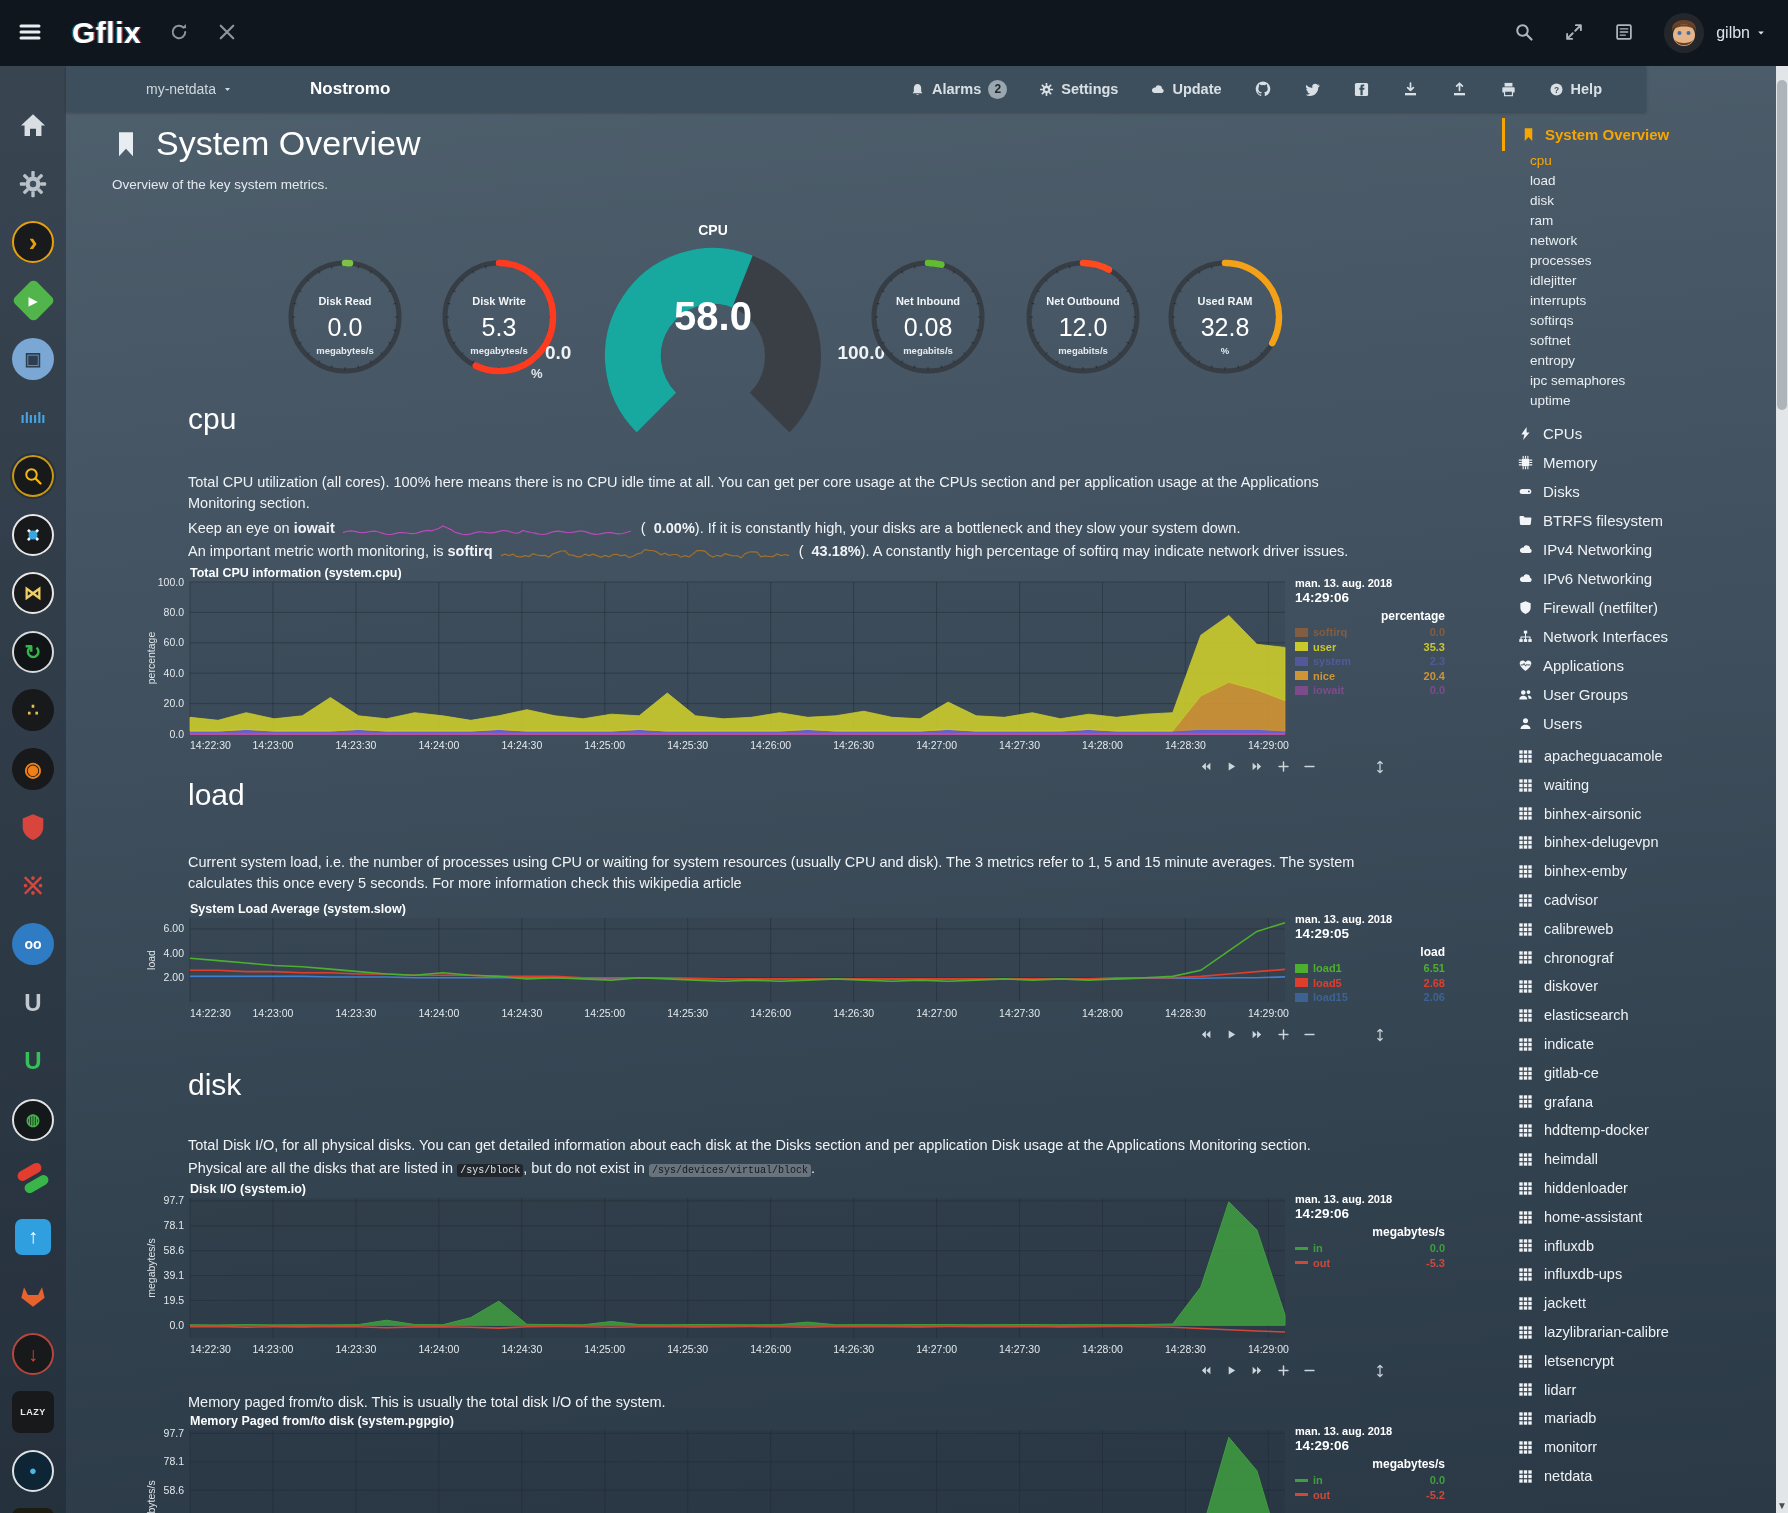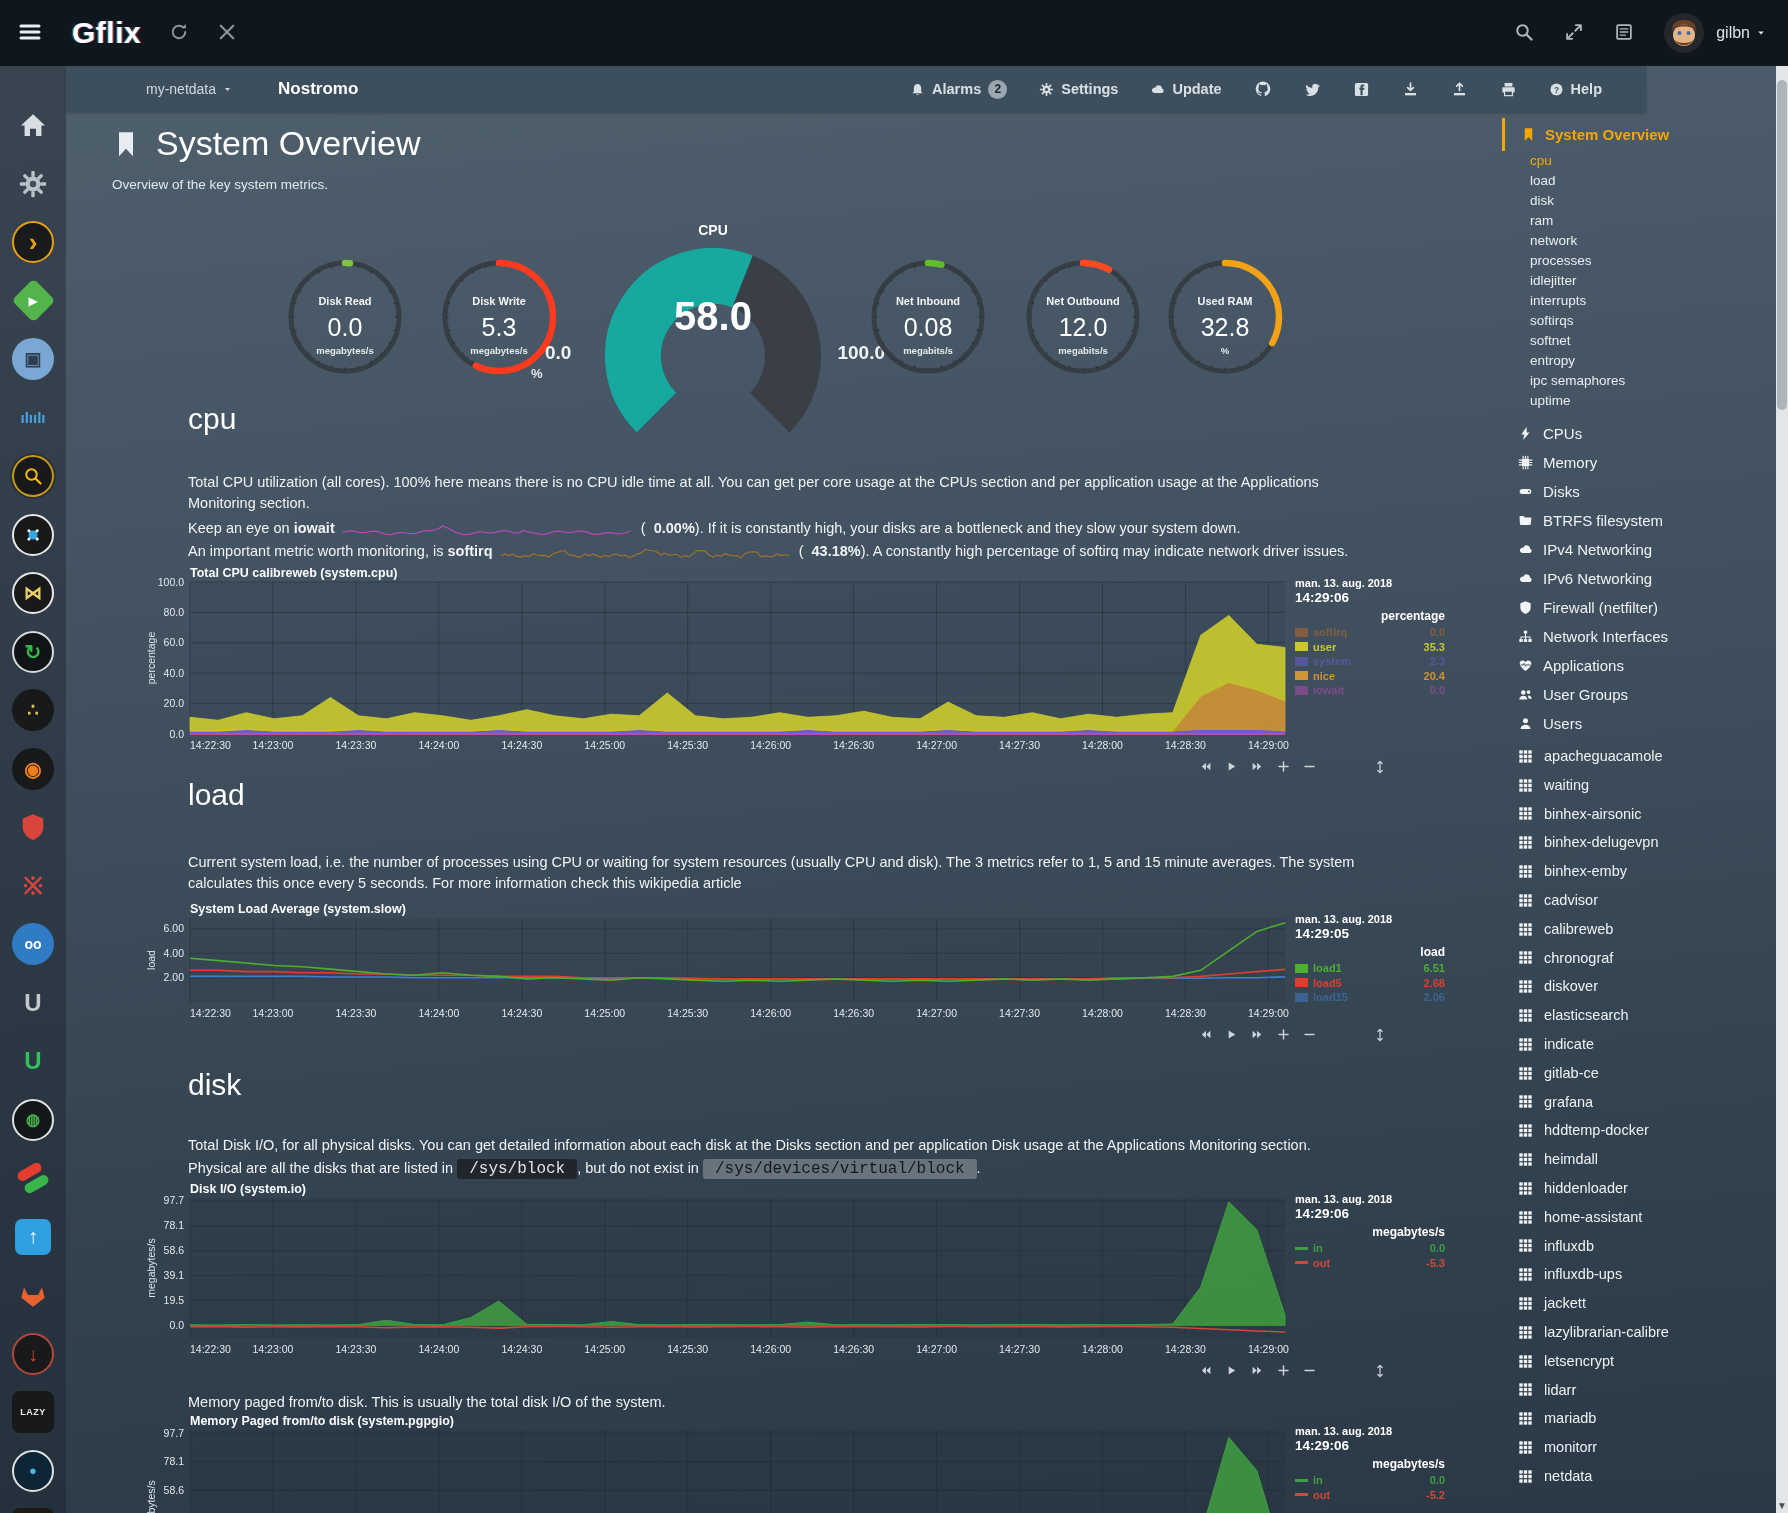--- a/index.html
+++ b/index.html
@@ -14,21 +14,21 @@
   .tb-ic{color:#8d969e;font-size:20px;margin-left:28px;cursor:pointer;}
   #topbar-right{margin-left:auto;display:flex;align-items:center;margin-right:22px;}
   #topbar-right .tb-ic{margin-left:0;margin-right:30px;color:#aeb6bd;}
   #avatar{width:40px;height:40px;border-radius:50%;background:#23262b;overflow:hidden;margin-right:12px;flex:none;}
   #username{font-size:16px;color:#dde3e8;display:flex;align-items:center;gap:6px;cursor:pointer;}
   
   #left-rail{position:absolute;left:0;top:66px;width:66px;height:1447px;background:rgba(26,34,43,.42);padding-top:30px;z-index:20;}
   .rail-item{height:58.5px;display:flex;align-items:center;justify-content:center;cursor:pointer;}
   .chip{width:42px;height:42px;border-radius:50%;display:flex;align-items:center;justify-content:center;position:relative;}
   
-  #nd-nav{position:absolute;left:66px;top:66px;width:1580px;height:46px;background:#3d4f5d;display:flex;align-items:center;z-index:25;box-shadow:0 1px 3px rgba(0,0,0,.25);}
+  #nd-nav{position:absolute;left:66px;top:66px;width:1580px;height:46px;background:#3d4f5d;display:flex;align-items:center;z-index:25;box-shadow:0 1px 3px rgba(0,0,0,.25);gap:32px;}
   #nd-registry{margin-left:80px;font-size:14px;color:#cfd8de;display:flex;align-items:center;gap:7px;cursor:pointer;}
   #nd-host{margin-left:46px;font-size:17px;font-weight:bold;color:#ffffff;}
   #nd-nav-right{margin-left:auto;display:flex;align-items:center;margin-right:44px;gap:32px;}
   .nd-nav-item{display:flex;align-items:center;gap:7px;font-size:14.5px;color:#d9e0e5;cursor:pointer;font-weight:bold;}
   .nd-nav-item .ic{font-size:15px;}
   #alarm-badge{width:19px;height:19px;border-radius:50%;background:#9aa7b0;color:#20282f;font-size:12px;font-weight:bold;display:flex;align-items:center;justify-content:center;}
   
   #sidebar{position:absolute;left:1502px;top:118px;width:272px;z-index:10;}
   #sb-head{display:flex;align-items:center;gap:9px;color:#f7a600;font-weight:bold;font-size:15px;padding:8px 0 8px 16px;border-left:3px solid #f7a600;}
   .sb-sub{font-size:13.5px;line-height:20px;padding-left:28px;color:#e9eef1;cursor:pointer;}
@@ -52,21 +52,21 @@
   .cpu-wrap{position:absolute;left:593px;top:222px;width:240px;height:160px;}
   .cpu-title{text-align:center;font-size:14px;font-weight:bold;color:#fff;}
   .cpu-min,.cpu-max{position:absolute;top:120px;font-size:19px;font-weight:bold;color:#eef2f5;}
   .cpu-min{left:-48px;} .cpu-max{right:-52px;}
   .cpu-pct{position:absolute;left:-62px;top:144px;font-size:13px;font-weight:bold;color:#dfe5ea;}
   
   h2.sec{position:absolute;left:188px;font-size:30px;font-weight:300;color:#fdfdfd;}
   .desc{position:absolute;left:188px;font-size:14.5px;line-height:21px;color:#f0f3f6;width:1190px;}
   .desc b{font-weight:bold;}
   .spark{vertical-align:middle;margin:0 4px;}
-  code.chip-code{font-family:"Liberation Mono",monospace;font-size:16px;background:#20262c;color:#dfe4e9;padding:1px 12px;border-radius:3px;}
+  code.chip-code{font-family:"Liberation Mono",monospace;font-size:10px;background:#20262c;color:#dfe4e9;padding:1px 3px;border-radius:3px;}
   code.chip-code.lt{background:#69737d;color:#13181d;}
   
   .chart{position:absolute;width:1300px;}
   .chart .ctitle{position:absolute;left:44px;top:0;font-size:12.5px;font-weight:bold;color:#fcfdfe;}
   .chart svg.plot{position:absolute;left:0;top:16px;}
   .legend{position:absolute;width:150px;font-size:11px;}
   .legend .ldate{font-size:11px;font-weight:bold;color:#fff;line-height:14px;}
   .legend .ltime{font-size:13.5px;font-weight:bold;color:#fff;line-height:16px;}
   .legend .lunit{font-size:12px;font-weight:bold;color:#fff;text-align:right;margin:3px 0 2px 0;}
   .lrow{display:flex;align-items:center;height:14.5px;cursor:pointer;}
@@ -590,21 +590,21 @@
 <h2 class="sec" style="top:1068px">disk</h2>
 <div class="desc" style="top:1135px"><span>Total Disk I/O, for all physical disks. You can get detailed information about each disk at the Disks section and per application Disk usage at the Applications Monitoring section.</span></div>
 <div class="desc" style="top:1158px">
   <span>Physical are all the disks that are listed in </span><code class="chip-code">/sys/block</code><span>, but do not exist in </span><code class="chip-code lt">/sys/devices/virtual/block</code><span>.</span>
 </div>
 
 <div class="desc" style="top:1392px"><span>Memory paged from/to disk. This is usually the total disk I/O of the system.</span></div>
 
 <div id="charts">
     <div class="chart" style="left: 146px; top: 566px; height: 222px;">
-      <div class="ctitle">Total CPU calibreweb (system.cpu)</div>
+      <div class="ctitle">Total CPU information (system.cpu)</div>
       <svg class="plot" width="1145" height="176">
         <rect x="44" y="0" width="1095" height="152" fill="rgba(0,0,0,.05)"></rect>
         <line x1="44" y1="0" x2="1139" y2="0" stroke="rgba(30,40,48,.45)" stroke-width="1"></line>
         <text x="38" y="3.5" text-anchor="end" font-size="10.5" fill="#e3e9ed">100.0</text>
         <line x1="44" y1="30.39999999999999" x2="1139" y2="30.39999999999999" stroke="rgba(30,40,48,.45)" stroke-width="1"></line>
         <text x="38" y="33.89999999999999" text-anchor="end" font-size="10.5" fill="#e3e9ed">80.0</text>
         <line x1="44" y1="60.800000000000004" x2="1139" y2="60.800000000000004" stroke="rgba(30,40,48,.45)" stroke-width="1"></line>
         <text x="38" y="64.30000000000001" text-anchor="end" font-size="10.5" fill="#e3e9ed">60.0</text>
         <line x1="44" y1="91.2" x2="1139" y2="91.2" stroke="rgba(30,40,48,.45)" stroke-width="1"></line>
         <text x="38" y="94.7" text-anchor="end" font-size="10.5" fill="#e3e9ed">40.0</text>

